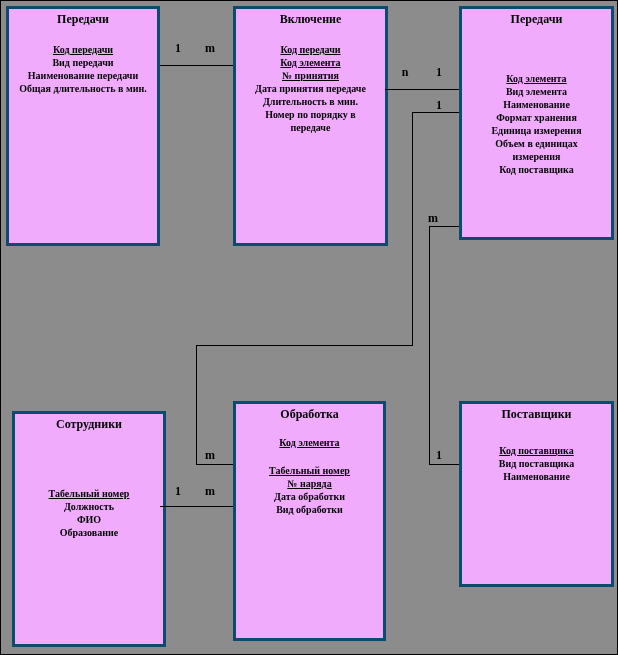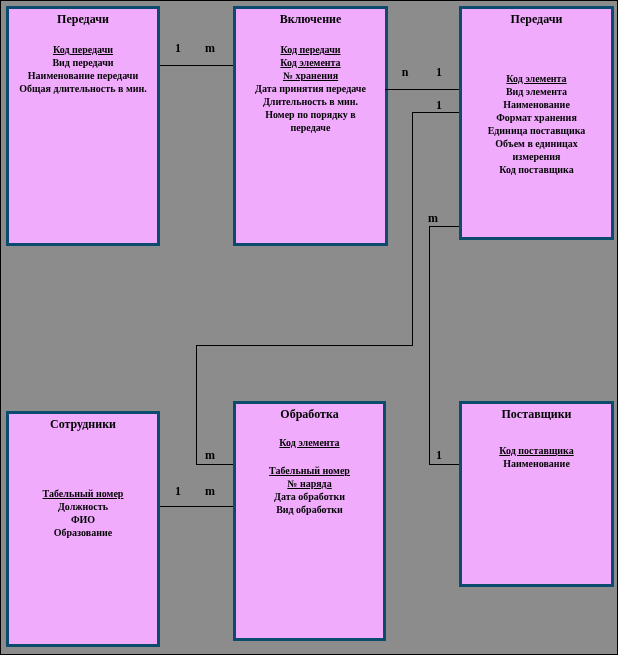--- a/index.html
+++ b/index.html
@@ -33,41 +33,41 @@
       <div class="attr">Наименование передачи</div>
       <div class="attr">Общая длительность  в мин.</div>
     </div>
   </div>
 
   <div class="entity" style="left:232px;top:5px;width:155px;height:240px">
     <div class="etitle">Включение</div>
     <div class="ebody" style="margin-top:16px">
       <div class="attr u">Код передачи</div>
       <div class="attr u">Код элемента</div>
-      <div class="attr u">№ хранения</div>
+      <div class="attr u">№ принятия</div>
       <div class="attr">Дата принятия передаче</div>
       <div class="attr">Длительность  в мин.</div>
       <div class="attr">Номер по порядку в передаче</div>
     </div>
   </div>
 
   <div class="entity" style="left:458px;top:5px;width:155px;height:234px">
     <div class="etitle">Передачи</div>
     <div class="ebody" style="margin-top:45px">
       <div class="attr u">Код элемента</div>
       <div class="attr">Вид элемента</div>
       <div class="attr">Наименование</div>
       <div class="attr">Формат хранения</div>
-      <div class="attr">Единица поставщика</div>
+      <div class="attr">Единица измерения</div>
       <div class="attr">Объем в единицах измерения</div>
       <div class="attr">Код поставщика</div>
     </div>
   </div>
 
-  <div class="entity" style="left:5px;top:410px;width:154px;height:236px">
+  <div class="entity" style="left:11px;top:410px;width:154px;height:236px">
     <div class="etitle">Сотрудники</div>
     <div class="ebody" style="margin-top:55px">
       <div class="attr u">Табельный номер</div>
       <div class="attr">Должность</div>
       <div class="attr">ФИО</div>
       <div class="attr">Образование</div>
     </div>
   </div>
 
   <div class="entity" style="left:232px;top:400px;width:153px;height:240px">
@@ -78,20 +78,21 @@
       <div class="attr u">№ наряда</div>
       <div class="attr">Дата обработки</div>
       <div class="attr">Вид обработки</div>
     </div>
   </div>
 
   <div class="entity" style="left:458px;top:400px;width:155px;height:186px">
     <div class="etitle">Поставщики</div>
     <div class="ebody" style="margin-top:22px">
       <div class="attr u">Код поставщика</div>
+      <div class="attr">Вид поставщика</div>
       <div class="attr">Наименование</div>
     </div>
   </div>
 
   <div class="ln" style="left:159px;top:64px;width:73px;height:1px"></div>
   <div class="card" style="left:170px;top:41px">1</div>
   <div class="card" style="left:202px;top:41px">m</div>
 
   <div class="ln" style="left:384px;top:88px;width:74px;height:1px"></div>
   <div class="card" style="left:397px;top:65px">n</div>

